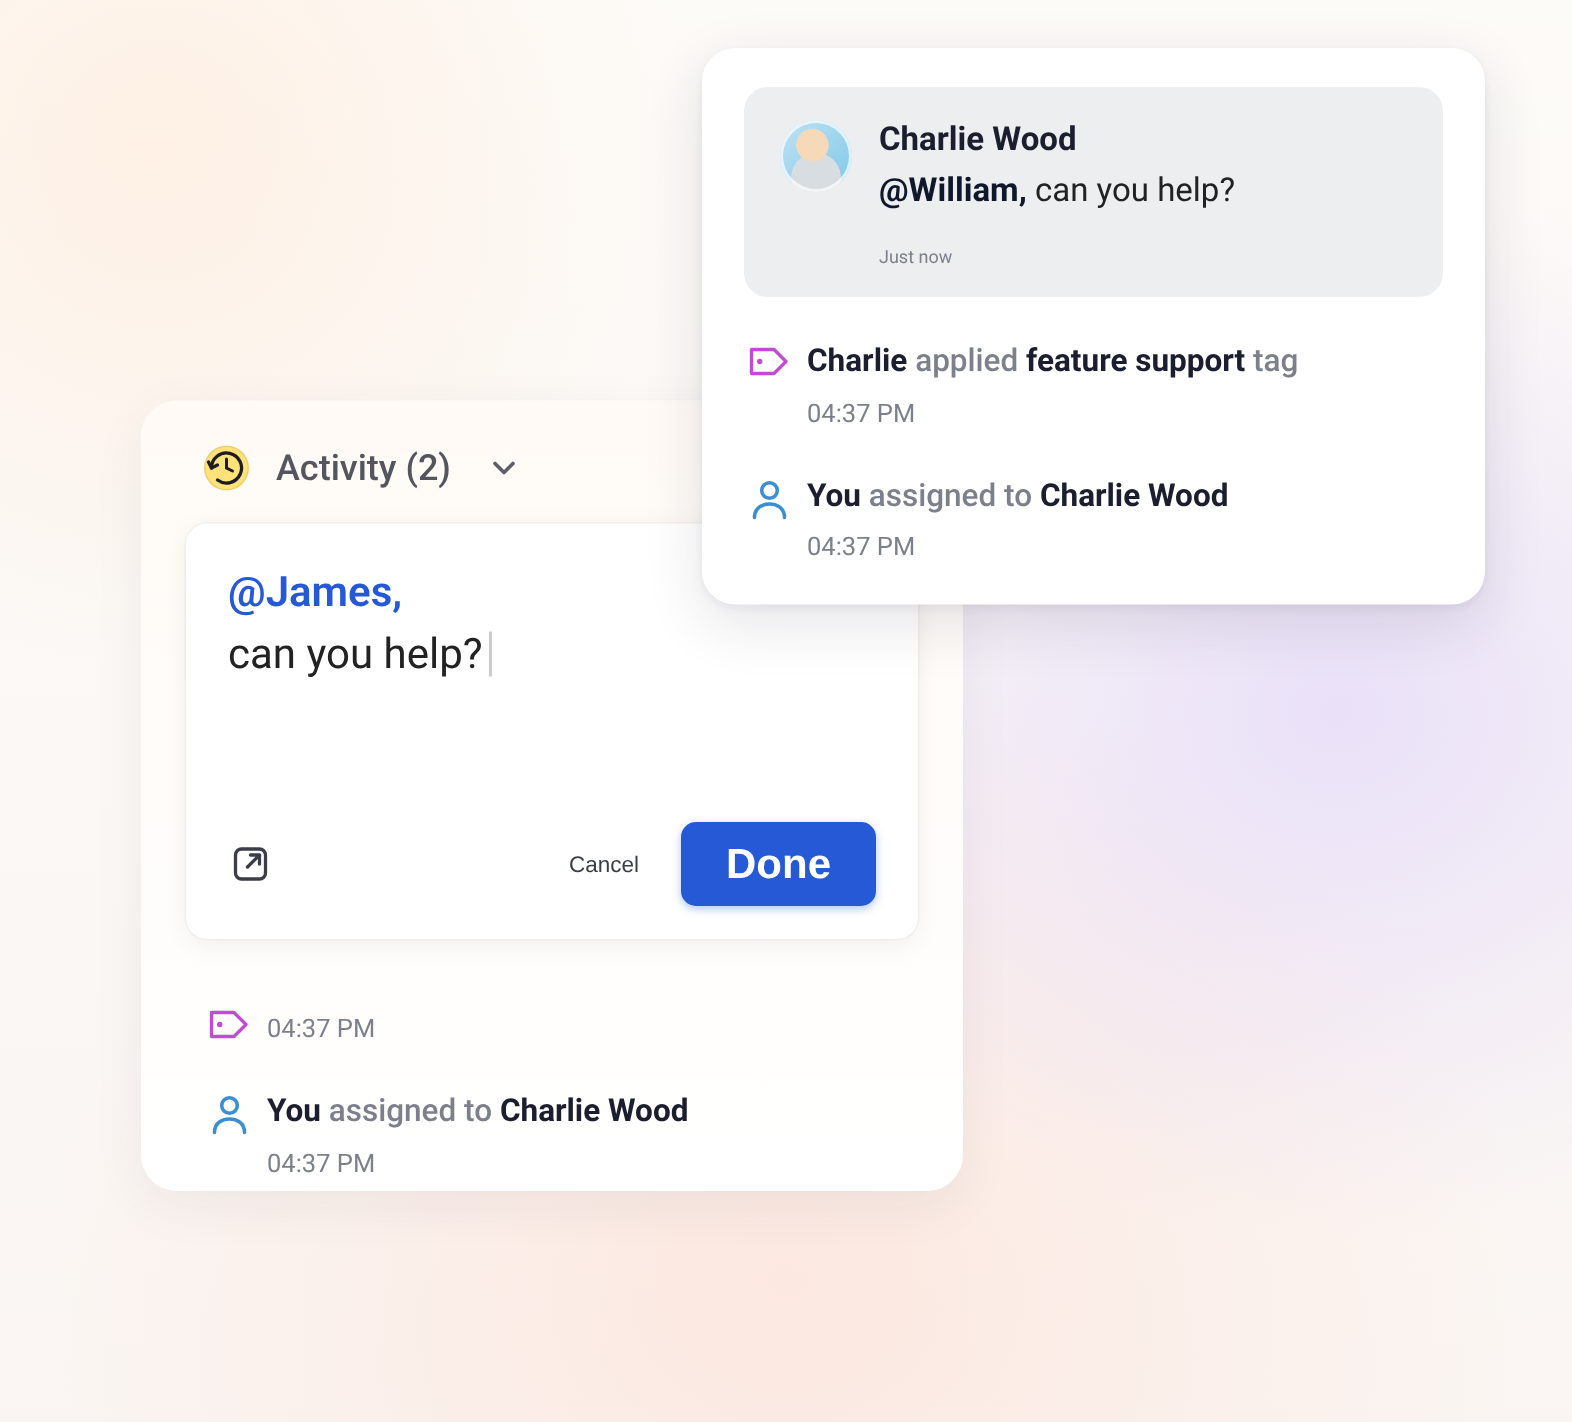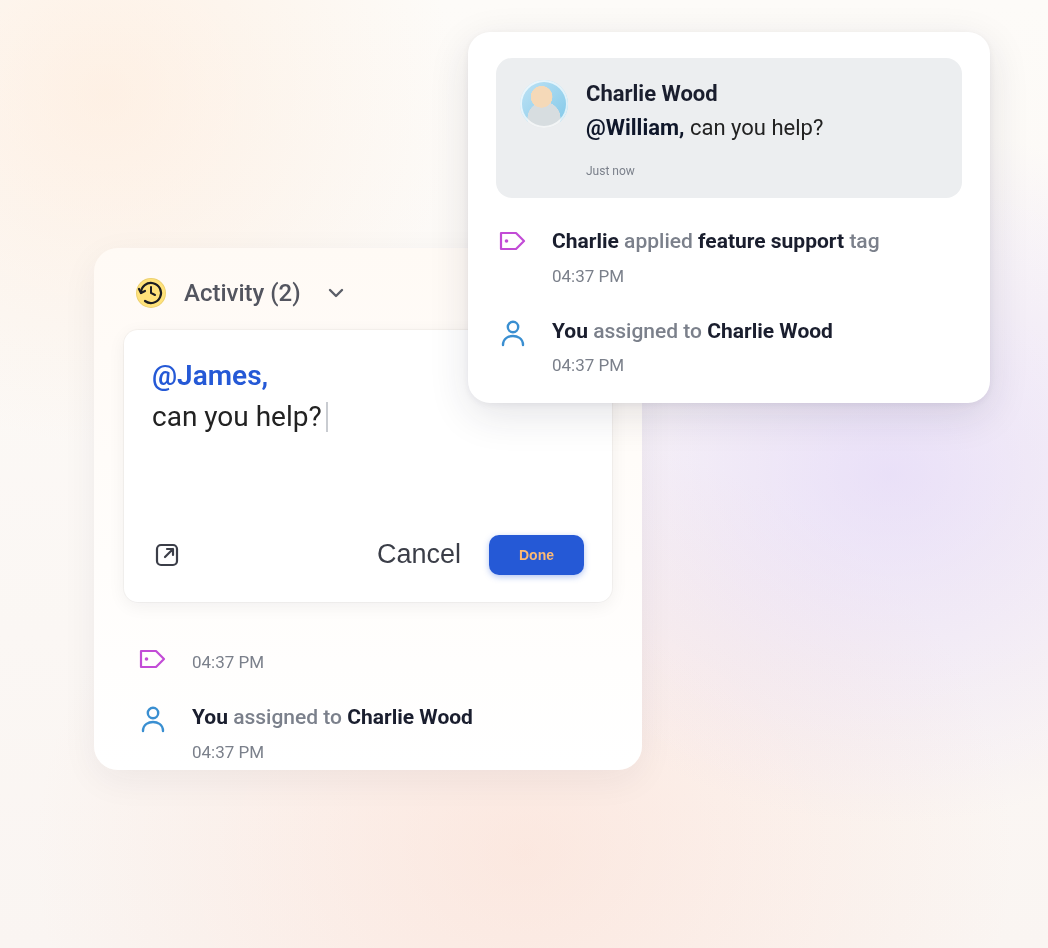--- a/index.html
+++ b/index.html
@@ -47,32 +47,32 @@
     content:"";
     position:absolute; inset:0; border-radius:50%;
     box-shadow: inset 0 0 0 2px rgba(255,255,255,0.7);
   }
   .notif-name { font-size: 22px; font-weight: 700; color:#1a1e2e; line-height:1.3; }
   .notif-msg  { font-size: 22px; color:#222; margin-top:4px; line-height:1.35; }
   .mention-orange { color:#0f172a; font-weight:700; }
   .notif-time { font-size: 12px; color:#7b808b; margin-top:22px; }
 
   .notif-body { padding: 28px 28px 0 28px; }
-  .act-row { display:flex; gap:22px; align-items:flex-start; margin-bottom: 30px; }
+  .act-row { display:flex; gap:8px; align-items:flex-start; margin-bottom: 30px; }
   .act-row:last-child { margin-bottom: 0; margin-top: 12px; }
   .act-icon { width:34px; flex:0 0 34px; display:flex; align-items:flex-start; justify-content:center; padding-top:2px; }
   .act-text { font-size:21px; line-height:1.5; color:#22262f; }
   .act-strong { font-weight:700; color:#1a1e2e; }
   .act-muted  { color:#7b808b; font-weight:500; }
   .act-time   { font-size:17px; color:#7b808b; margin-top:8px; }
 
   
   .panel {
     position: absolute;
-    top: 248px;
+    top: 267px;
     left: 94px;
     width: 548px;
     background: linear-gradient(#fffaf5,#fff);
     border-radius: 24px;
     box-shadow: 0 10px 36px rgba(30,30,60,0.06);
     padding: 30px 0 8px 0;
     z-index: 3;
   }
   .panel-head {
     display:flex; align-items:center; gap:18px;
@@ -96,23 +96,23 @@
   }
   .compose-text { font-size:28px; line-height:1.45; color:#222; }
   .mention-blue { color:#2559d6; font-weight:600; }
   .cursor { display:inline-block; width:2px; height:30px; background:#c9ccd1; vertical-align:-6px; margin-left:4px;}
   .compose-actions {
     display:flex; align-items:center; justify-content:space-between;
     margin-top: 92px;
   }
   .expand-icon { width:30px; height:30px; display:flex; align-items:center; justify-content:center;}
   .btn-group { display:flex; gap:22px; align-items:center; }
-  .btn-cancel { font-size:27px; color:#3b3e48; font-weight:500; background:none; border:none; padding:10px 6px; cursor:pointer;}
+  .btn-cancel { font-size:15px; color:#3b3e48; font-weight:500; background:none; border:none; padding:10px 6px; cursor:pointer;}
   .btn-done {
-    font-size:14px; color:#fdba74; font-weight:600;
+    font-size:28px; color:#ffffff; font-weight:600;
     background:#2559d6; border:none; border-radius:10px;
     padding: 12px 30px; cursor:pointer;
     box-shadow: 0 2px 6px rgba(37,89,214,0.35);
   }
 
   .panel-body { padding: 42px 42px 0 42px; }
 
   
   svg { display:block; }
 </style>

